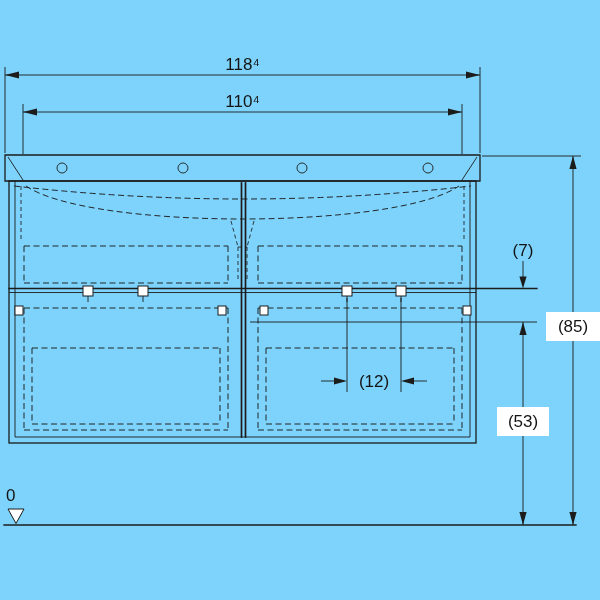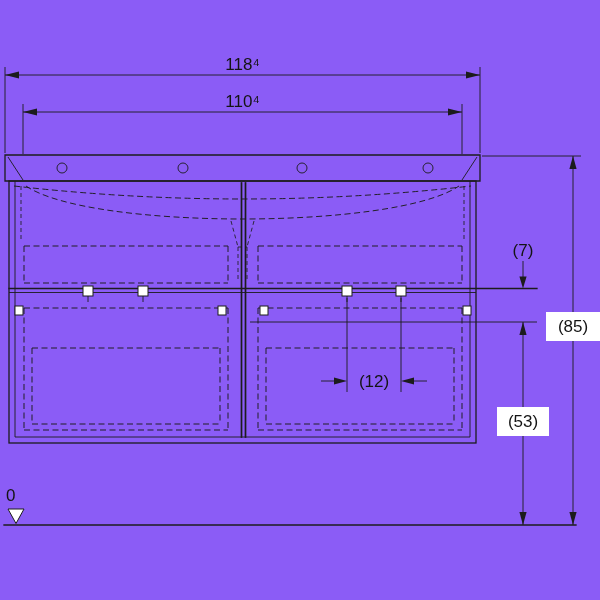--- a/index.html
+++ b/index.html
@@ -1,16 +1,16 @@
 <!DOCTYPE html>
 <html><head>
 <meta charset="utf-8">
 <style>
   html,body{margin:0;padding:0;background:#ffffff;}
-  .stage{position:relative;width:600px;height:600px;background:#8b5cf6;overflow:hidden;}
+  .stage{position:relative;width:600px;height:600px;background:#7dd3fc;overflow:hidden;}
   svg{display:block;}
   .s1{stroke:#1c1c1c;stroke-width:1.3;fill:none;stroke-linecap:square;}
   .s2{stroke:#1c1c1c;stroke-width:1.7;fill:none;stroke-linecap:square;}
   .s0{stroke:#1c1c1c;stroke-width:0.9;fill:none;}
   .d {stroke:#1c1c1c;stroke-width:0.95;fill:none;stroke-dasharray:6 3.5;}
   .d2{stroke:#1c1c1c;stroke-width:0.85;fill:none;stroke-dasharray:4 3;}
   .ar{fill:#1c1c1c;stroke:none;}
   .wf{fill:#ffffff;stroke:#1c1c1c;stroke-width:1;}
   .bg{fill:#ffffff;stroke:none;}
   .dimtext{font-family:"Liberation Sans",sans-serif;font-size:17px;fill:#141414;}

